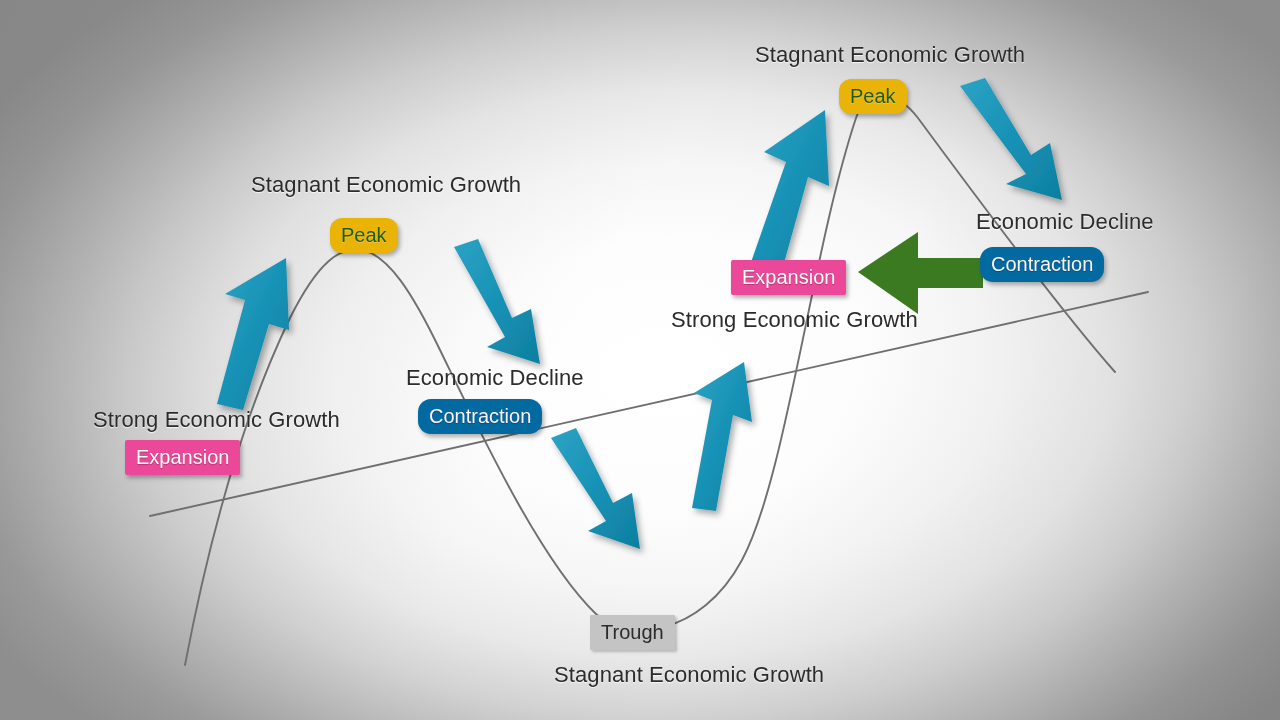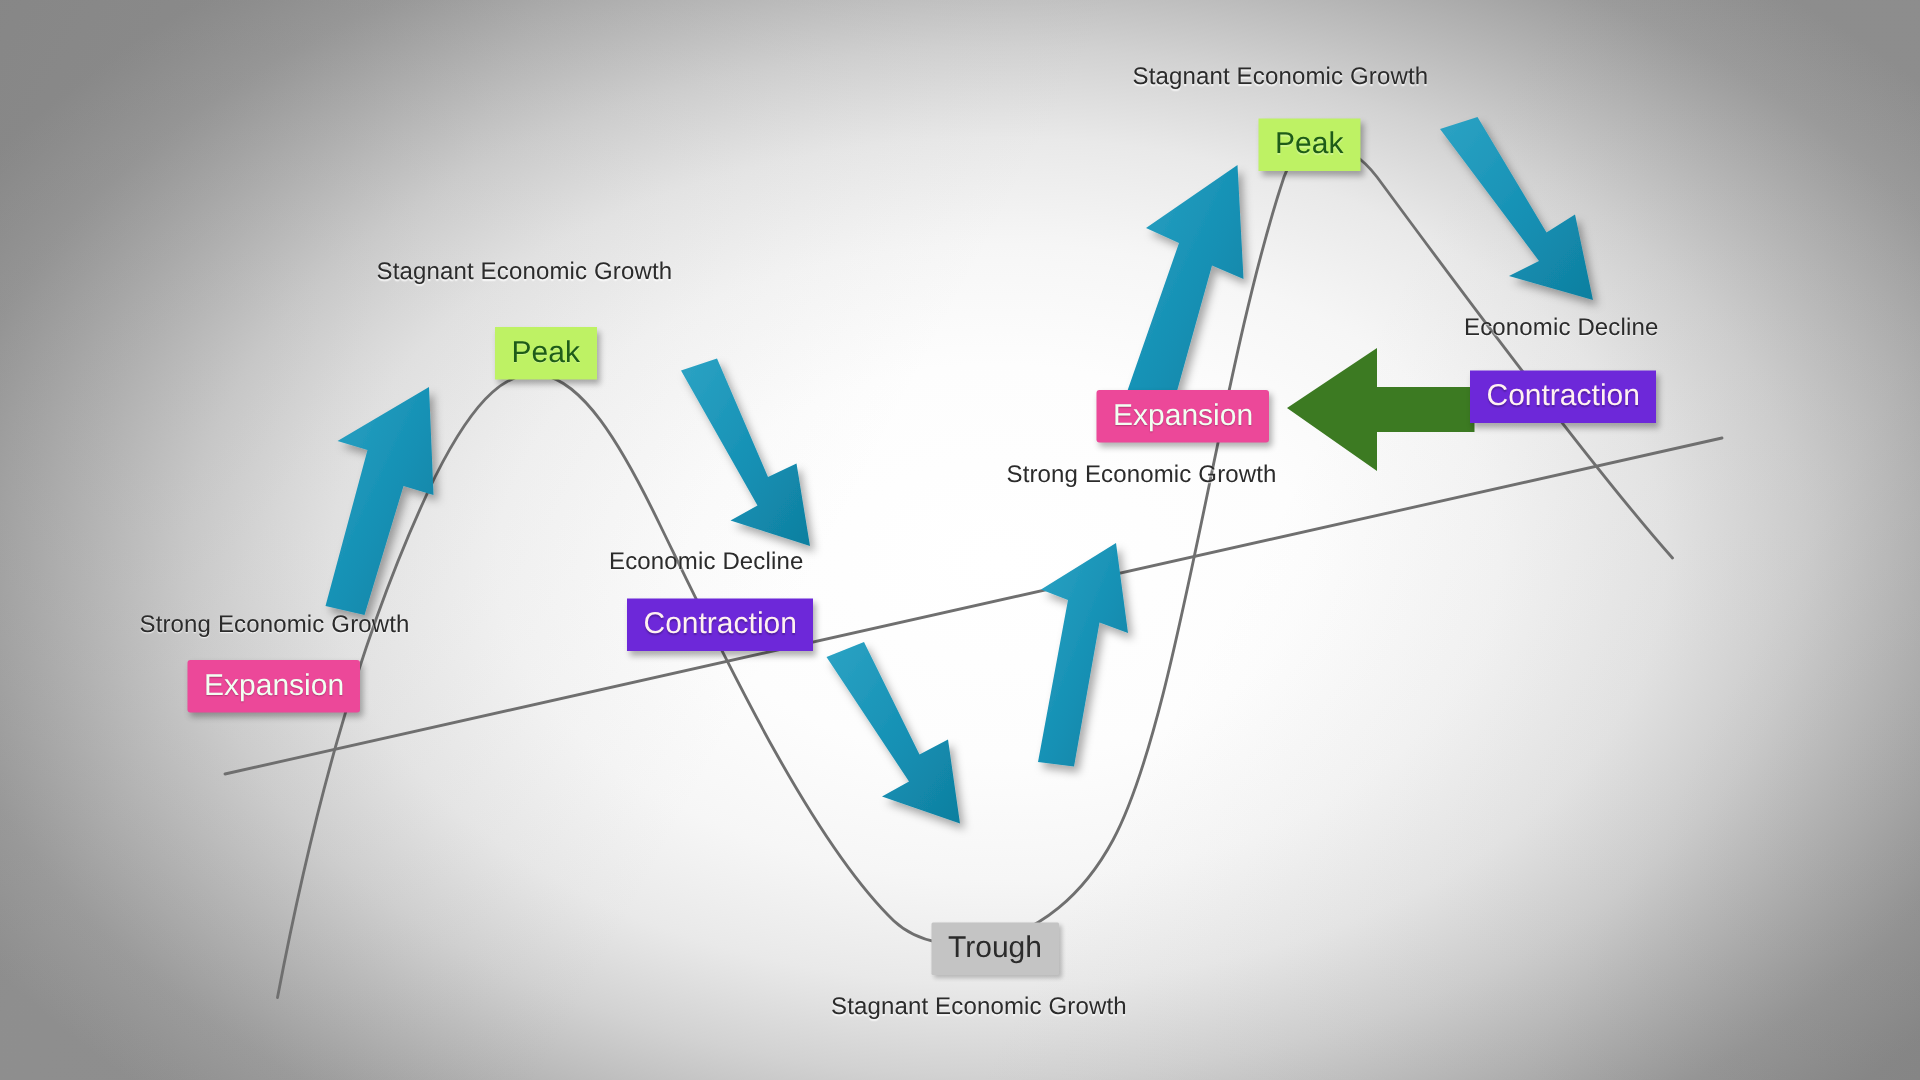--- a/index.html
+++ b/index.html
@@ -44,52 +44,52 @@
   }
   #art {
     position: absolute;
     inset: 0;
   }
 
   
   .caption {
     position: absolute;
     color: #2b2b2b;
-    font-size: 16px;
+    font-size: 22px;
     line-height: 1;
     white-space: nowrap;
     text-shadow: 0 1px 1px rgba(255,255,255,0.85);
     letter-spacing: 0.1px;
   }
 
   
   .chip {
     position: absolute;
     white-space: nowrap;
     line-height: 1;
     font-size: 20px;
     padding: 7px 11px 8px 11px;
     box-shadow: 2px 3px 4px rgba(0,0,0,0.30);
   }
   .chip-peak {
-    background: #bef264;
+    background: #eab308;
     color: #1e5c18;
-    border-radius: 0;
+    border-radius: 12px;
     text-shadow: 0 1px 0 rgba(255,255,255,0.25);
   }
   .chip-expansion {
     background: #ec4899;
     color: #f2fff2;
     border-radius: 2px;
     text-shadow: 0 1px 1px rgba(0,0,0,0.25);
   }
   .chip-contraction {
-    background: #6d28d9;
+    background: #0369a1;
     color: #fff1f1;
-    border-radius: 0;
+    border-radius: 13px;
     text-shadow: 0 1px 1px rgba(0,0,0,0.25);
   }
   .chip-trough {
     background: #c4c4c4;
     color: #2b2b2b;
     border-radius: 1px;
     box-shadow: 2px 2px 3px rgba(0,0,0,0.22);
   }
 </style>
 </head>
@@ -202,21 +202,21 @@
   <div class="chip chip-peak" style="left:330px; top:218px;">Peak</div>
 
   <div class="caption" style="left:93px; top:409px;">Strong Economic Growth</div>
 
   <div class="chip chip-expansion" style="left:125px; top:440px;">Expansion</div>
 
   <div class="caption" style="left:406px; top:367px;">Economic Decline</div>
 
   <div class="chip chip-contraction" style="left:418px; top:399px;">Contraction</div>
 
-  <div class="chip chip-trough" style="left:621px; top:615px;">Trough</div>
+  <div class="chip chip-trough" style="left:590px; top:615px;">Trough</div>
 
   <div class="caption" style="left:554px; top:664px;">Stagnant Economic Growth</div>
 
   <div class="caption" style="left:755px; top:44px;">Stagnant Economic Growth</div>
 
   <div class="chip chip-peak" style="left:839px; top:79px;">Peak</div>
 
   <div class="chip chip-expansion" style="left:731px; top:260px;">Expansion</div>
 
   <div class="caption" style="left:671px; top:309px;">Strong Economic Growth</div>

